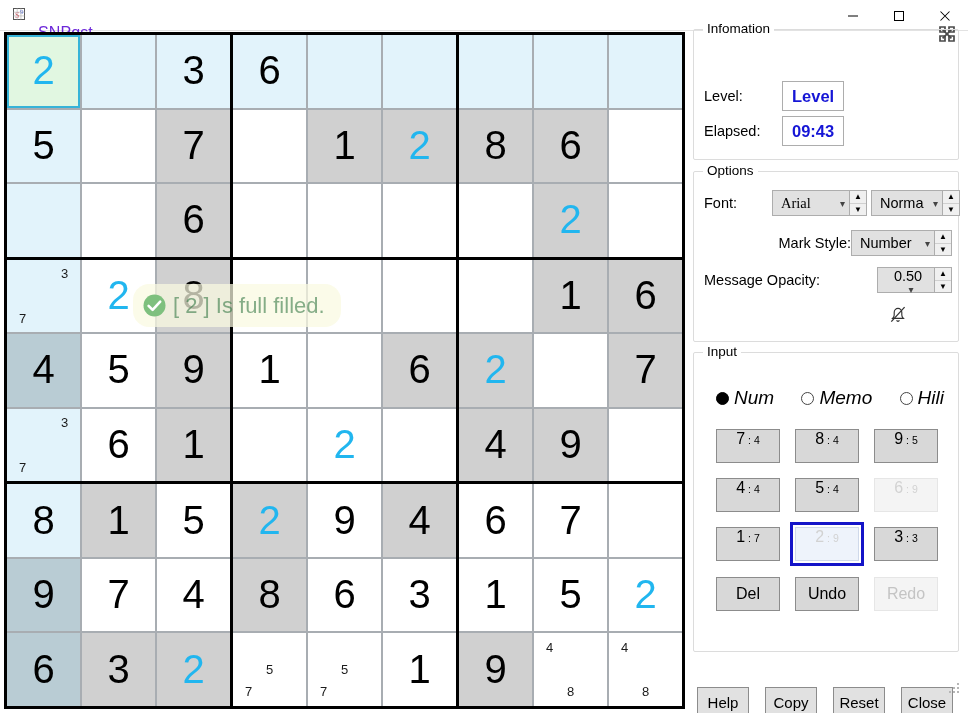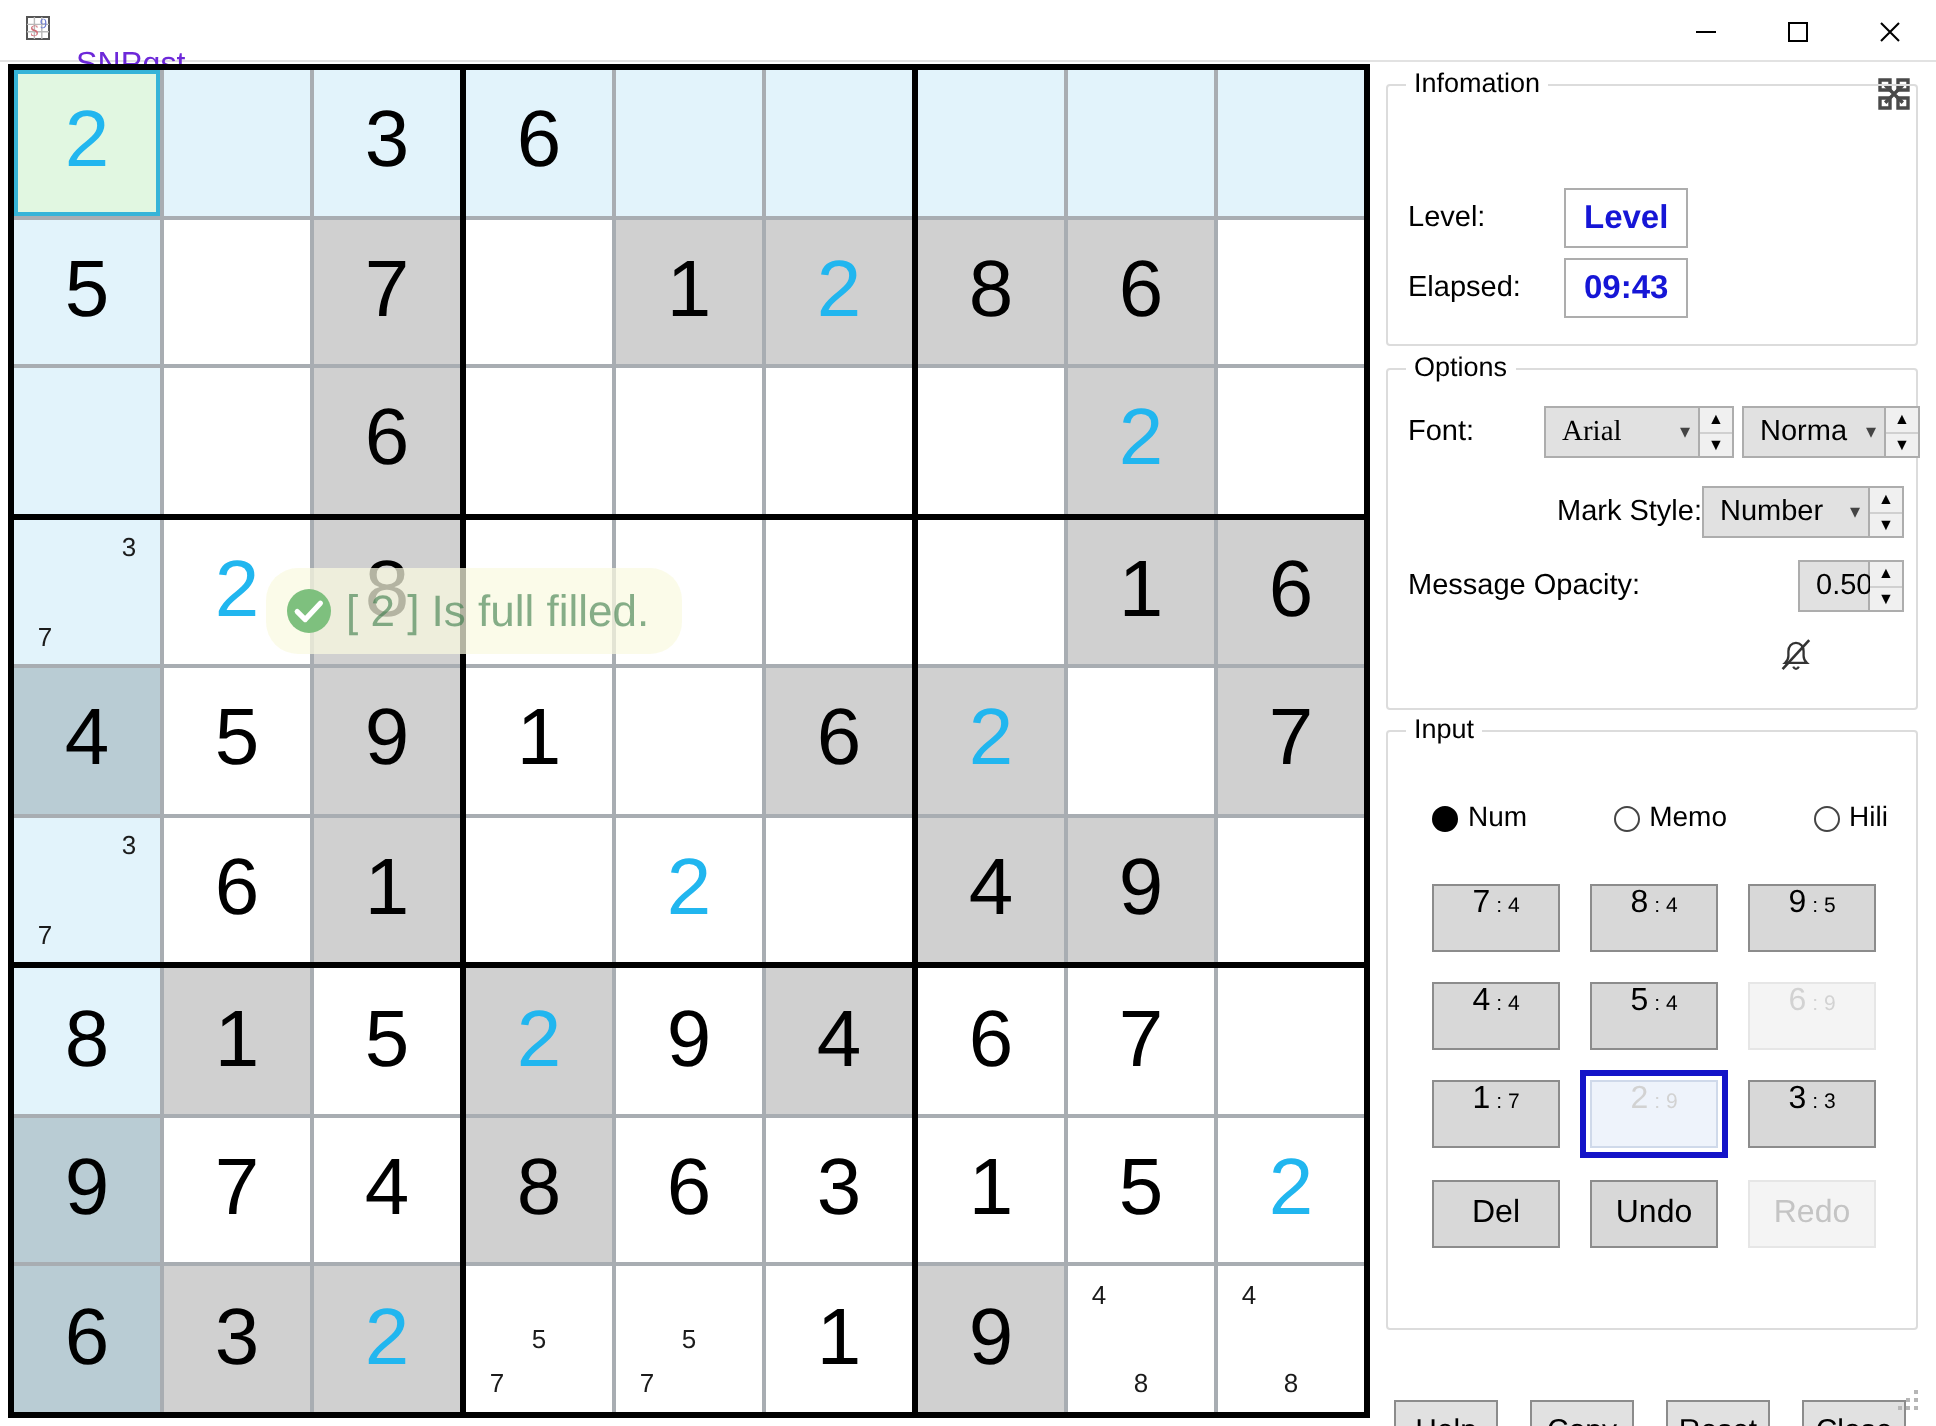--- a/index.html
+++ b/index.html
@@ -97,21 +97,21 @@
     pointer-events: none;
   }
   #toast-check { width: 25px; height: 25px; flex: none; margin-right: 6px; }
   #toast-text {
     font-size: 22px; color: rgba(59,124,74,0.62);
     white-space: nowrap;
   }
 
   
   #panel {
-    position: absolute; left: 690px; top: 32px;
+    position: absolute; left: 690px; top: 19px;
     width: 274px; height: 677px;
   }
   .group {
     position: absolute; left: 3px;
     width: 266px;
     border: 1px solid #dcdcdc;
     border-radius: 2px;
   }
   .group > .legend {
     position: absolute; left: 9px; top: -9px;
@@ -156,21 +156,21 @@
     background: #f0f0f0;
     display: flex; flex-direction: column;
   }
   .spin div {
     flex: 1; display: flex; align-items: center; justify-content: center;
     font-size: 8px; color: #000;
   }
   .spin div:first-child { border-bottom: 1px solid #d0d0d0; }
 
   
-  .radio { display: flex; align-items: flex-end; font-size: 14px; }
+  .radio { display: flex; align-items: center; font-size: 19px; font-style: italic; }
   .rdot {
     width: 13px; height: 13px; border-radius: 50%;
     border: 1.3px solid #454545; margin-right: 5px;
     background: #fff; position: relative; flex: none;
   }
   .rdot.on { background: #000; border-color: #000; }
 
   
   .kbtn {
     position: absolute;
@@ -580,21 +580,21 @@
         <span class="spin">
           <div>▲</div>
           <div>▼</div>
         </span>
       </span>
     </div>
 
     <div class="row" style="top:95px;width:248px;justify-content:space-between;">
       <span class="lbl">Message Opacity:</span>
       <span style="display:flex;align-items:center;">
-        <span class="combo" style="width:36px;">
+        <span class="combo" style="width:58px;flex-direction:column;">
           <span>0.50</span>
           <span class="chev">▾</span>
         </span>
         <span class="spin">
           <div>▲</div>
           <div>▼</div>
         </span>
       </span>
     </div>
 

